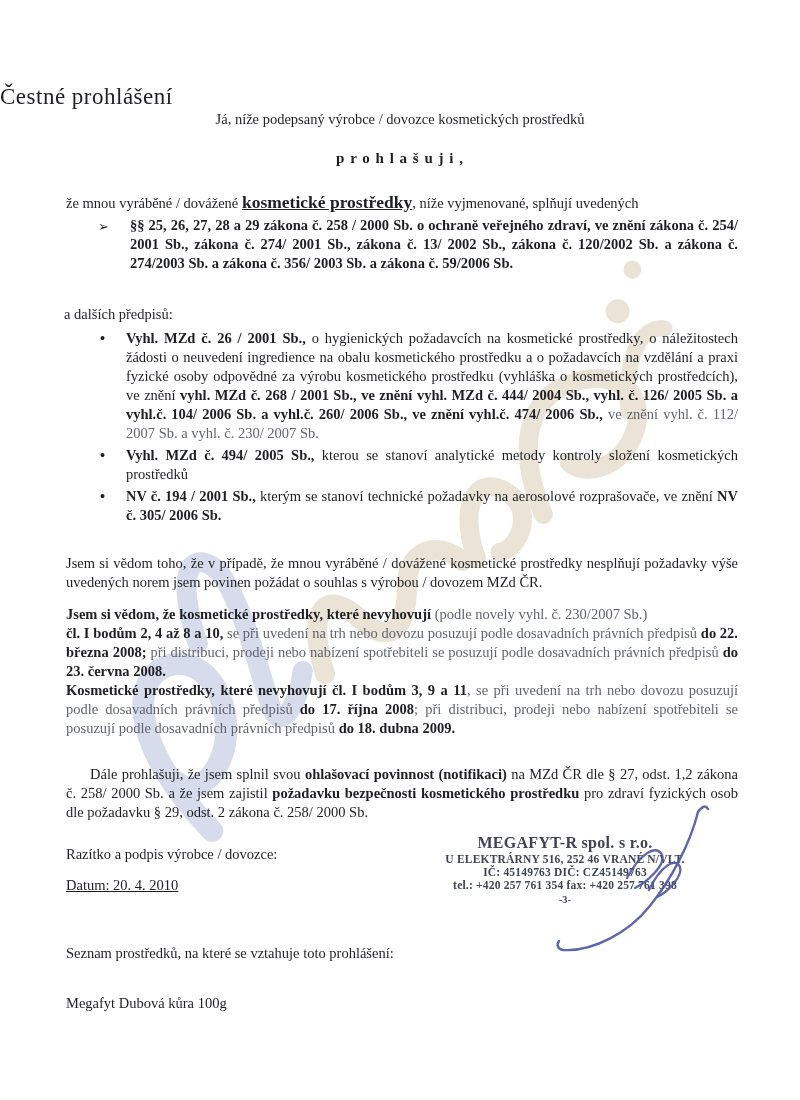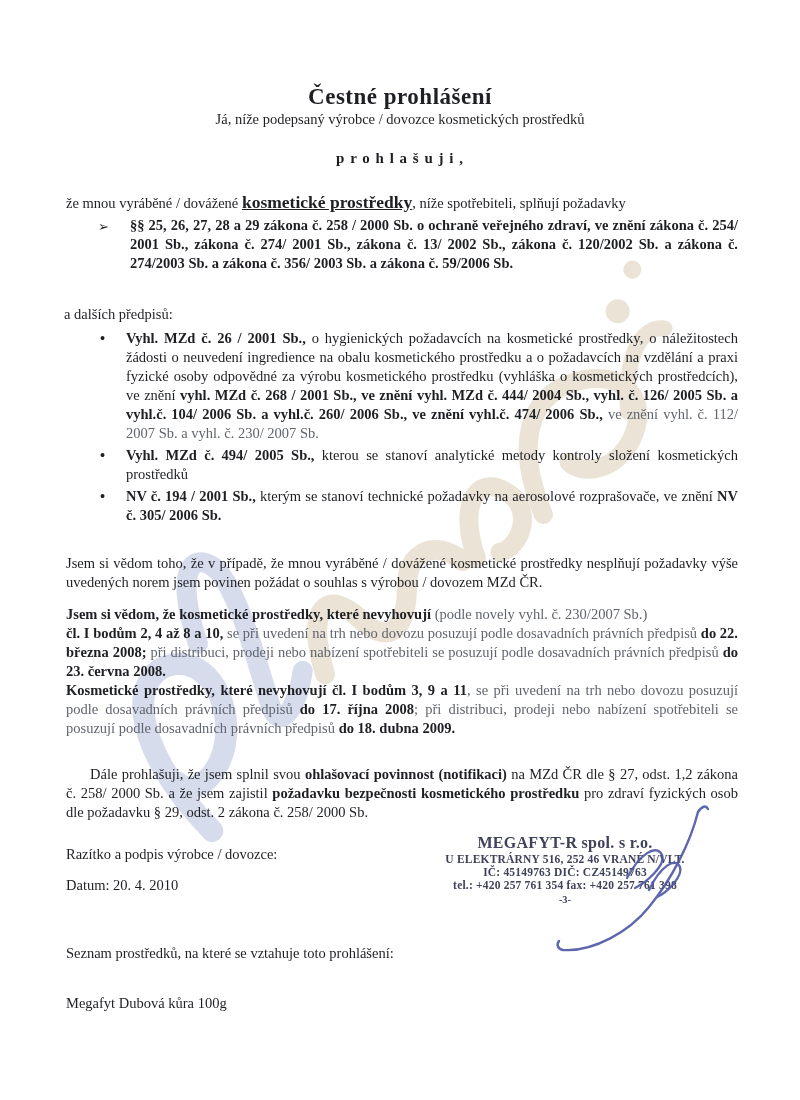--- a/index.html
+++ b/index.html
@@ -18,41 +18,41 @@
     background:#ffffff;
     font-family:"Liberation Serif","DejaVu Serif",serif;
     color:var(--text);
     overflow:hidden;
     box-sizing:border-box;
     padding-top:84px;
   }
   .wm{position:absolute;inset:0;z-index:0;pointer-events:none;}
   .content{position:relative;z-index:1;}
   .doc-title{
-    text-align:center;font-size:23px;font-weight:bold;
+    text-align:left;font-size:23px;font-weight:normal;
     letter-spacing:.5px;margin:0;
   }
   .intro-line{text-align:center;font-size:14.5px;}
   .declare-word{text-align:center;font-size:15px;font-weight:bold;letter-spacing:1px;margin-top:21px;}
   .body-text{font-size:14.5px;line-height:19px;}
   .p-req{margin:26px 60px 0 66px;}
   .seg-big{font-size:17.5px;text-decoration:underline;font-weight:bold;}
   .arrow-row{display:flex;margin:3px 62px 0 98px;}
   .arrow-glyph{width:32px;flex:0 0 32px;font-size:13px;padding-top:1px;}
   .arrow-text{text-align:justify;font-weight:bold;}
   .predpisy-label{margin:32px 60px 0 64px;}
   .bullet-list{margin:5px 62px 0 100px;}
   .bullet-row{display:flex;margin-bottom:3px;}
   .bullet-glyph{width:26px;flex:0 0 26px;font-weight:bold;}
   .bullet-text{text-align:justify;flex:1;}
   .p-aware1{margin:29px 62px 0 66px;text-align:justify;}
   .p-aware2{margin:13px 62px 0 66px;text-align:justify;}
   .p-dale{margin:27px 62px 0 66px;text-align:justify;text-indent:24px;}
   .razitko-label{margin:23px 0 0 66px;}
-  .datum-line{margin:12px 0 4px 66px;}
+  .datum-line{margin:12px 0 4px 66px;text-decoration:underline;}
   .seznam-label{margin:49px 0 0 66px;}
   .product-line{margin:31px 0 0 66px;}
   .b{font-weight:bold;}
   .light{color:var(--light-text);}
   .stamp{
     position:absolute;left:400px;top:834px;width:330px;
     text-align:center;color:var(--stamp);z-index:2;
   }
   .stamp-company{font-size:16px;font-weight:bold;letter-spacing:.3px;}
   .stamp-line{font-size:11.5px;font-weight:bold;margin-top:1px;letter-spacing:.2px;}
@@ -78,21 +78,21 @@
   </svg>
 
   <div class="content">
 
     <h1 class="doc-title">Čestné prohlášení</h1>
 
     <div class="intro-line body-text">Já, níže podepsaný výrobce / dovozce kosmetických prostředků</div>
 
     <div class="declare-word">p r o h l a š u j i ,</div>
 
-    <div class="p-req body-text"><span>že mnou vyráběné / dovážené </span><span class="seg-big">kosmetické prostředky</span><span>,  níže spotřebiteli, splňují požadavky</span></div>
+    <div class="p-req body-text"><span>že mnou vyráběné / dovážené </span><span class="seg-big">kosmetické prostředky</span><span>,  níže vyjmenované, splňují uvedených</span></div>
 
     <div class="arrow-row body-text">
       <span class="arrow-glyph">➢</span>
       <span class="arrow-text"><span class="b">§§ 25, 26, 27, 28 a 29 zákona č. 258 / 2000 Sb.</span><span> o ochraně veřejného zdraví, ve znění </span><span class="b">zákona č. 254/ 2001 Sb., zákona č. 274/ 2001 Sb., zákona č. 13/ 2002 Sb., zákona č. 120/2002 Sb. a zákona č. 274/2003 Sb. a zákona č. 356/ 2003 Sb. a zákona č. 59/2006 Sb.</span></span>
     </div>
 
     <div class="predpisy-label body-text">a dalších předpisů:</div>
 
     <div class="bullet-list body-text">
       <div class="bullet-row">

